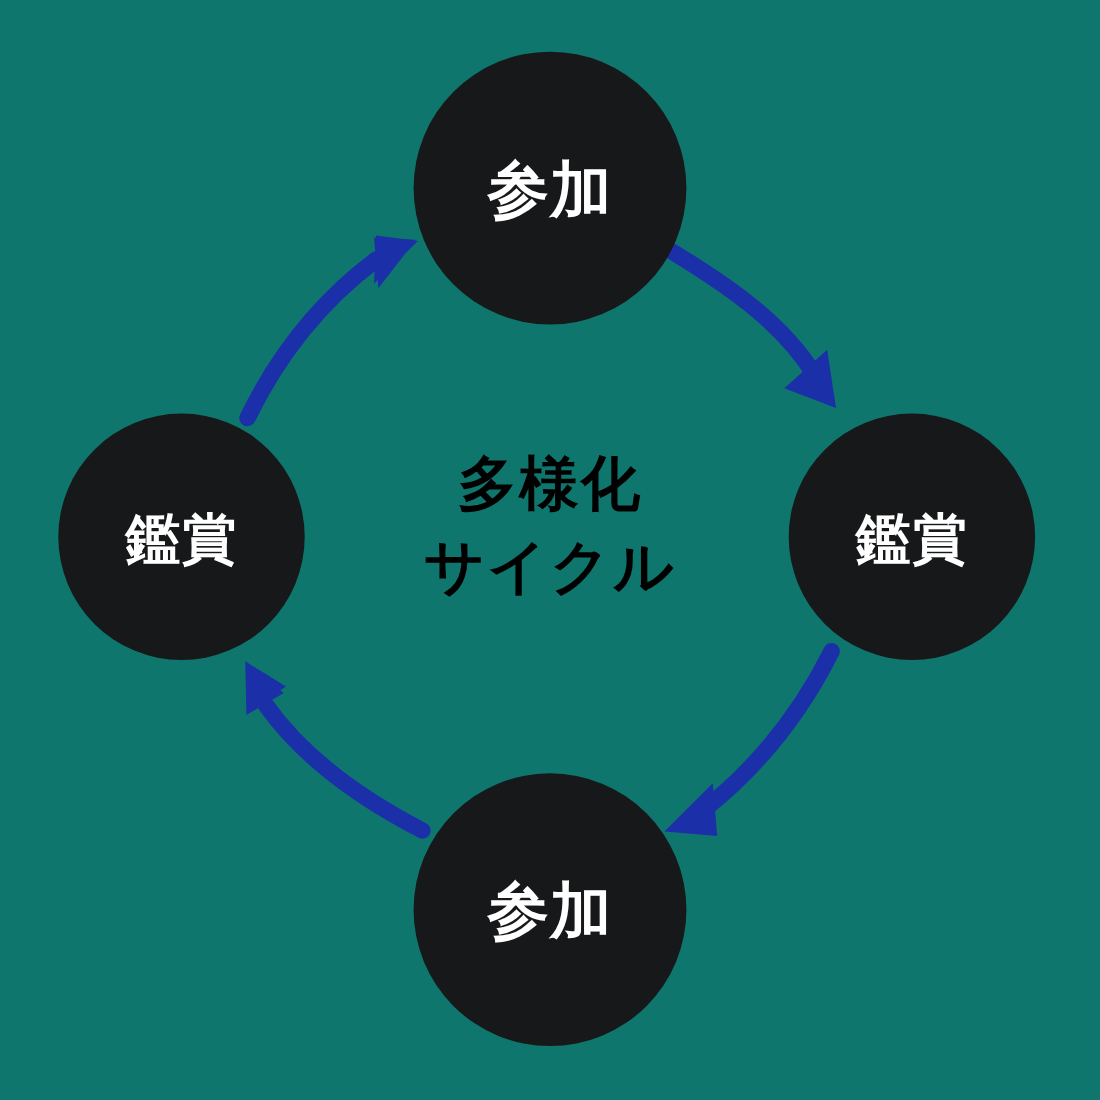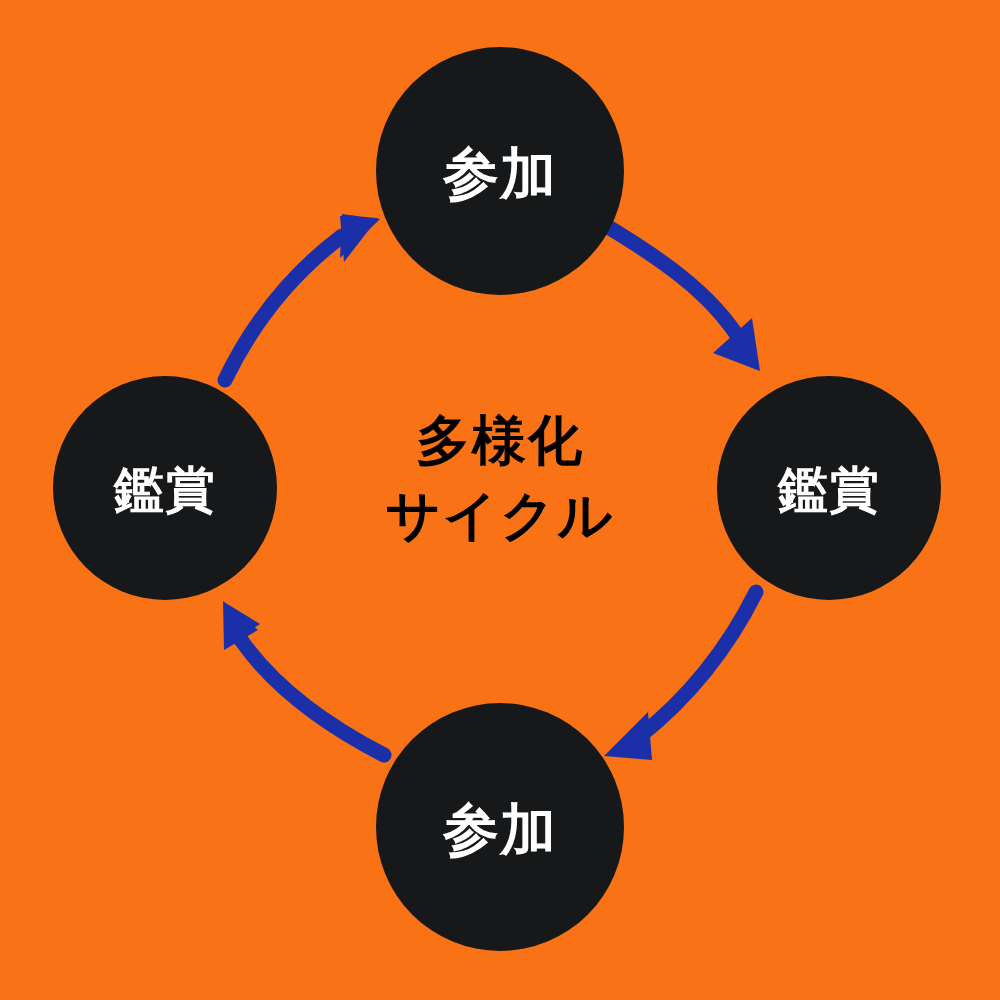--- a/index.html
+++ b/index.html
@@ -51,21 +51,21 @@
   .arrow-path {
     fill: none;
     stroke-linecap: round;
     stroke-linejoin: round;
   }
   .arrow-head { stroke: none; }
 </style>
 </head>
 <body style="background: rgb(255, 255, 255);">
 
-<div id="diagram-root" style="background: #f97316;">
+<div id="diagram-root" style="background: #0f766e;">
 
   <svg id="cycle-svg" viewBox="0 0 1000 1000" xmlns="http://www.w3.org/2000/svg">
 
     <g>
       <path class="arrow-path" d="M 600 222 C 660 258 710 292 740 340" stroke="#1B30A8" stroke-width="15"></path>
       <polygon class="arrow-head" points="758,370 720,354 743,330" fill="#1B30A8"></polygon>
       <polygon class="arrow-head" points="760,371 713,353 752,318" fill="#1B30A8"></polygon>
     </g>
 
     <g>

